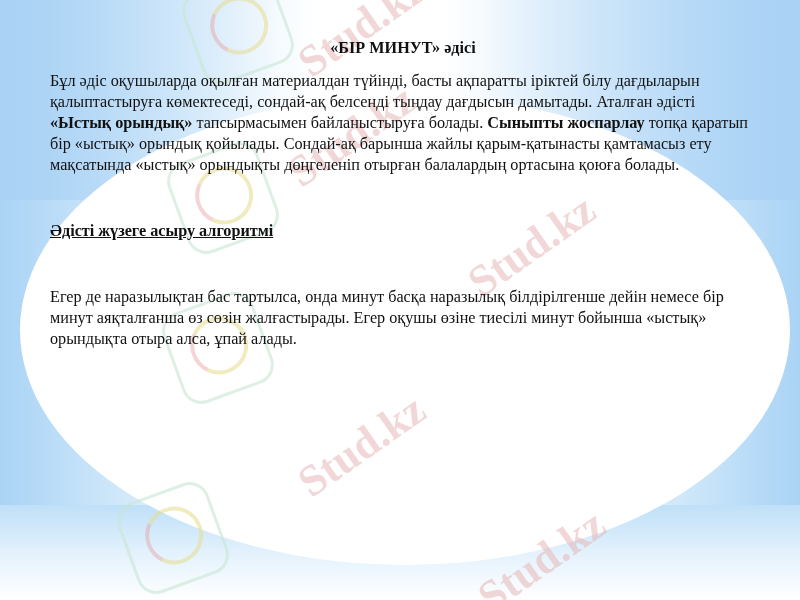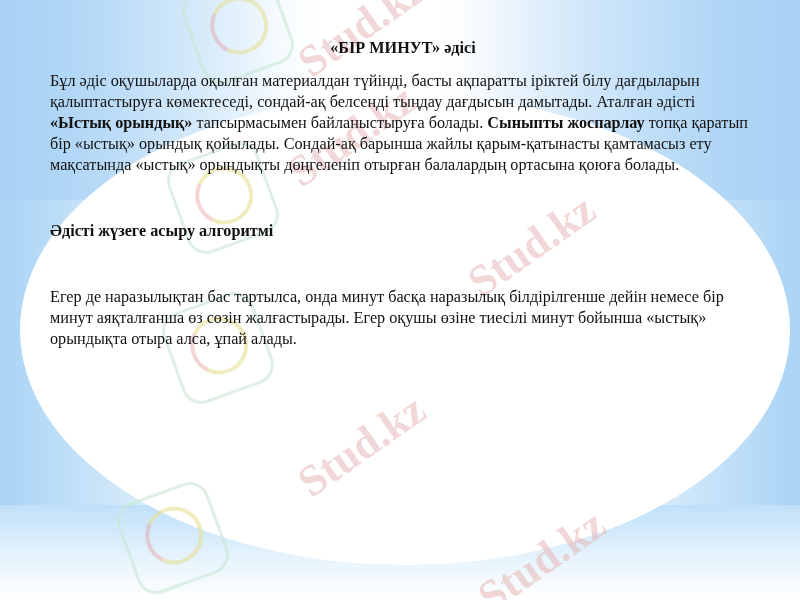--- a/index.html
+++ b/index.html
@@ -43,21 +43,21 @@
       border-left-color: rgba(230,160,160,0.45);
     }
     .content {
       position: absolute; left: 38px; top: 38px; width: 730px;
       font-size: 16.2px; line-height: 21px; color: #111;
     }
     .title { text-align: center; font-weight: bold; margin: 0 0 0 0; }
     p { margin: 12px; }
     .gap { height: 21px; }
     b { font-weight: bold; }
-    .heading { font-weight: bold; }
+    .heading { font-weight: bold; text-decoration: underline; }
   </style>
 </head>
 <body>
 
 <div class="slide-bg"></div>
 <div class="bottom-band"></div>
 <div class="top-fade"></div>
 <div class="ellipse"></div>
 
 <div class="logo-mark" style="left:190px; top:-20px;"></div>

